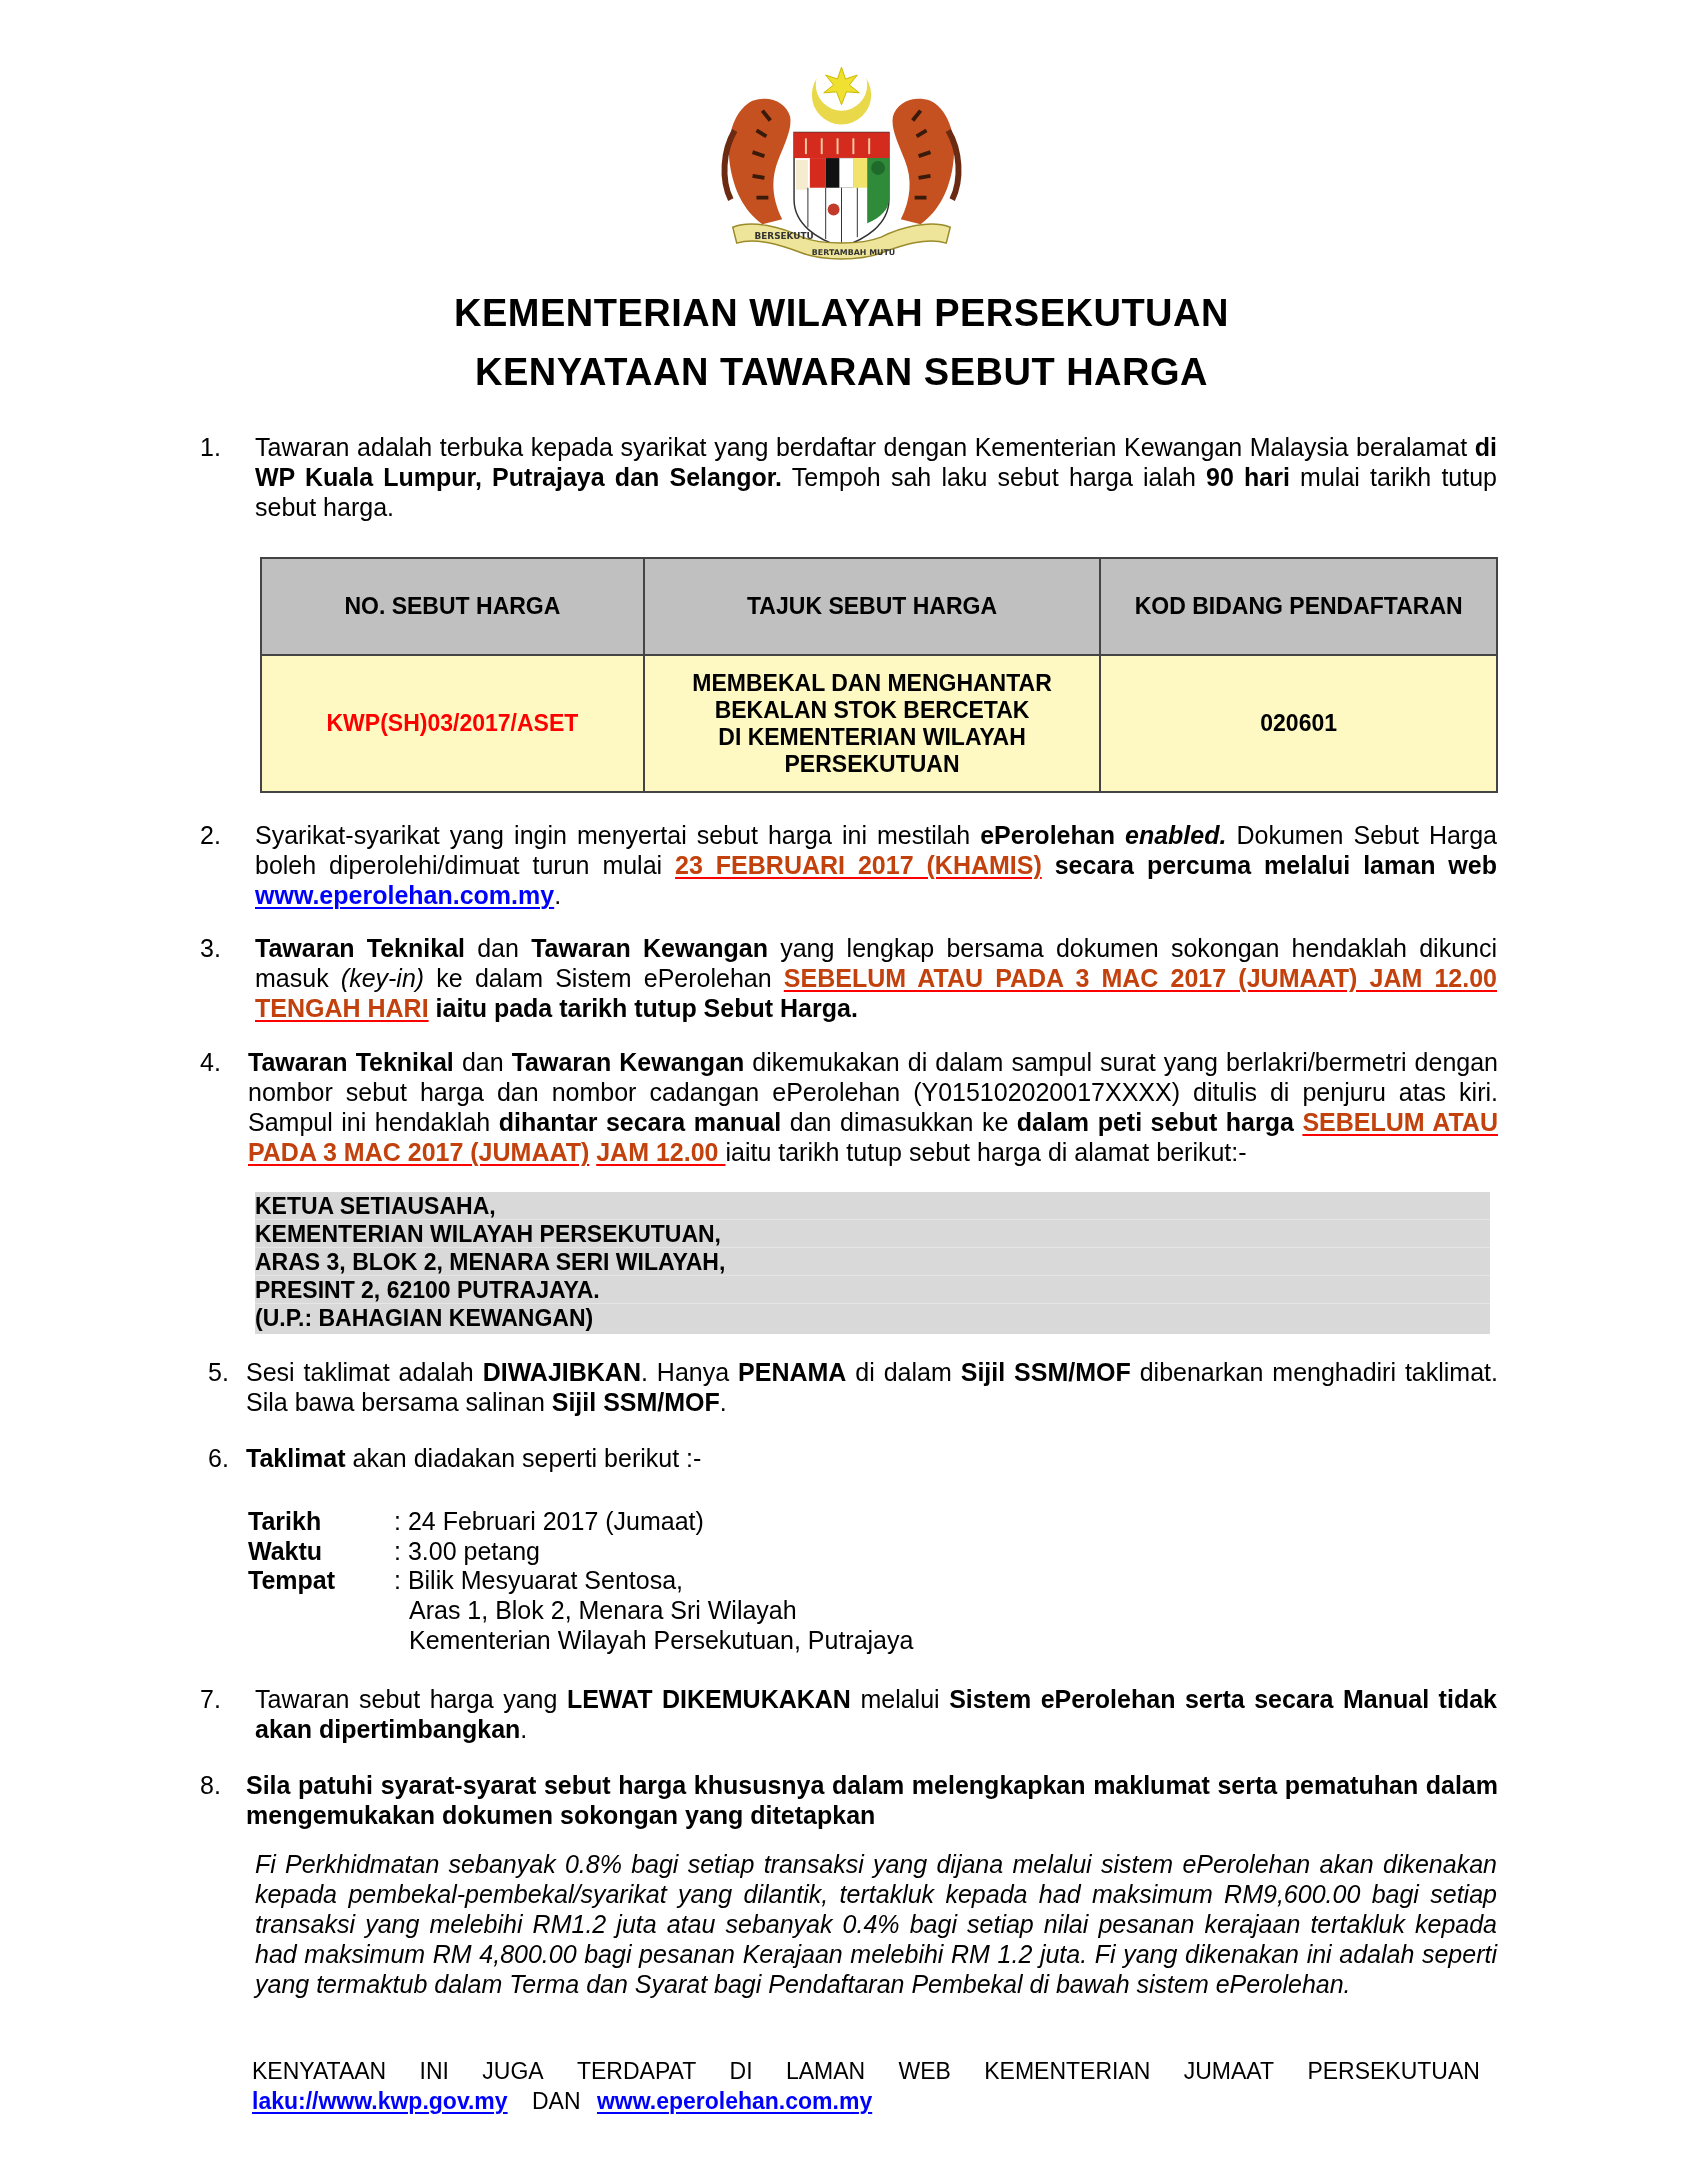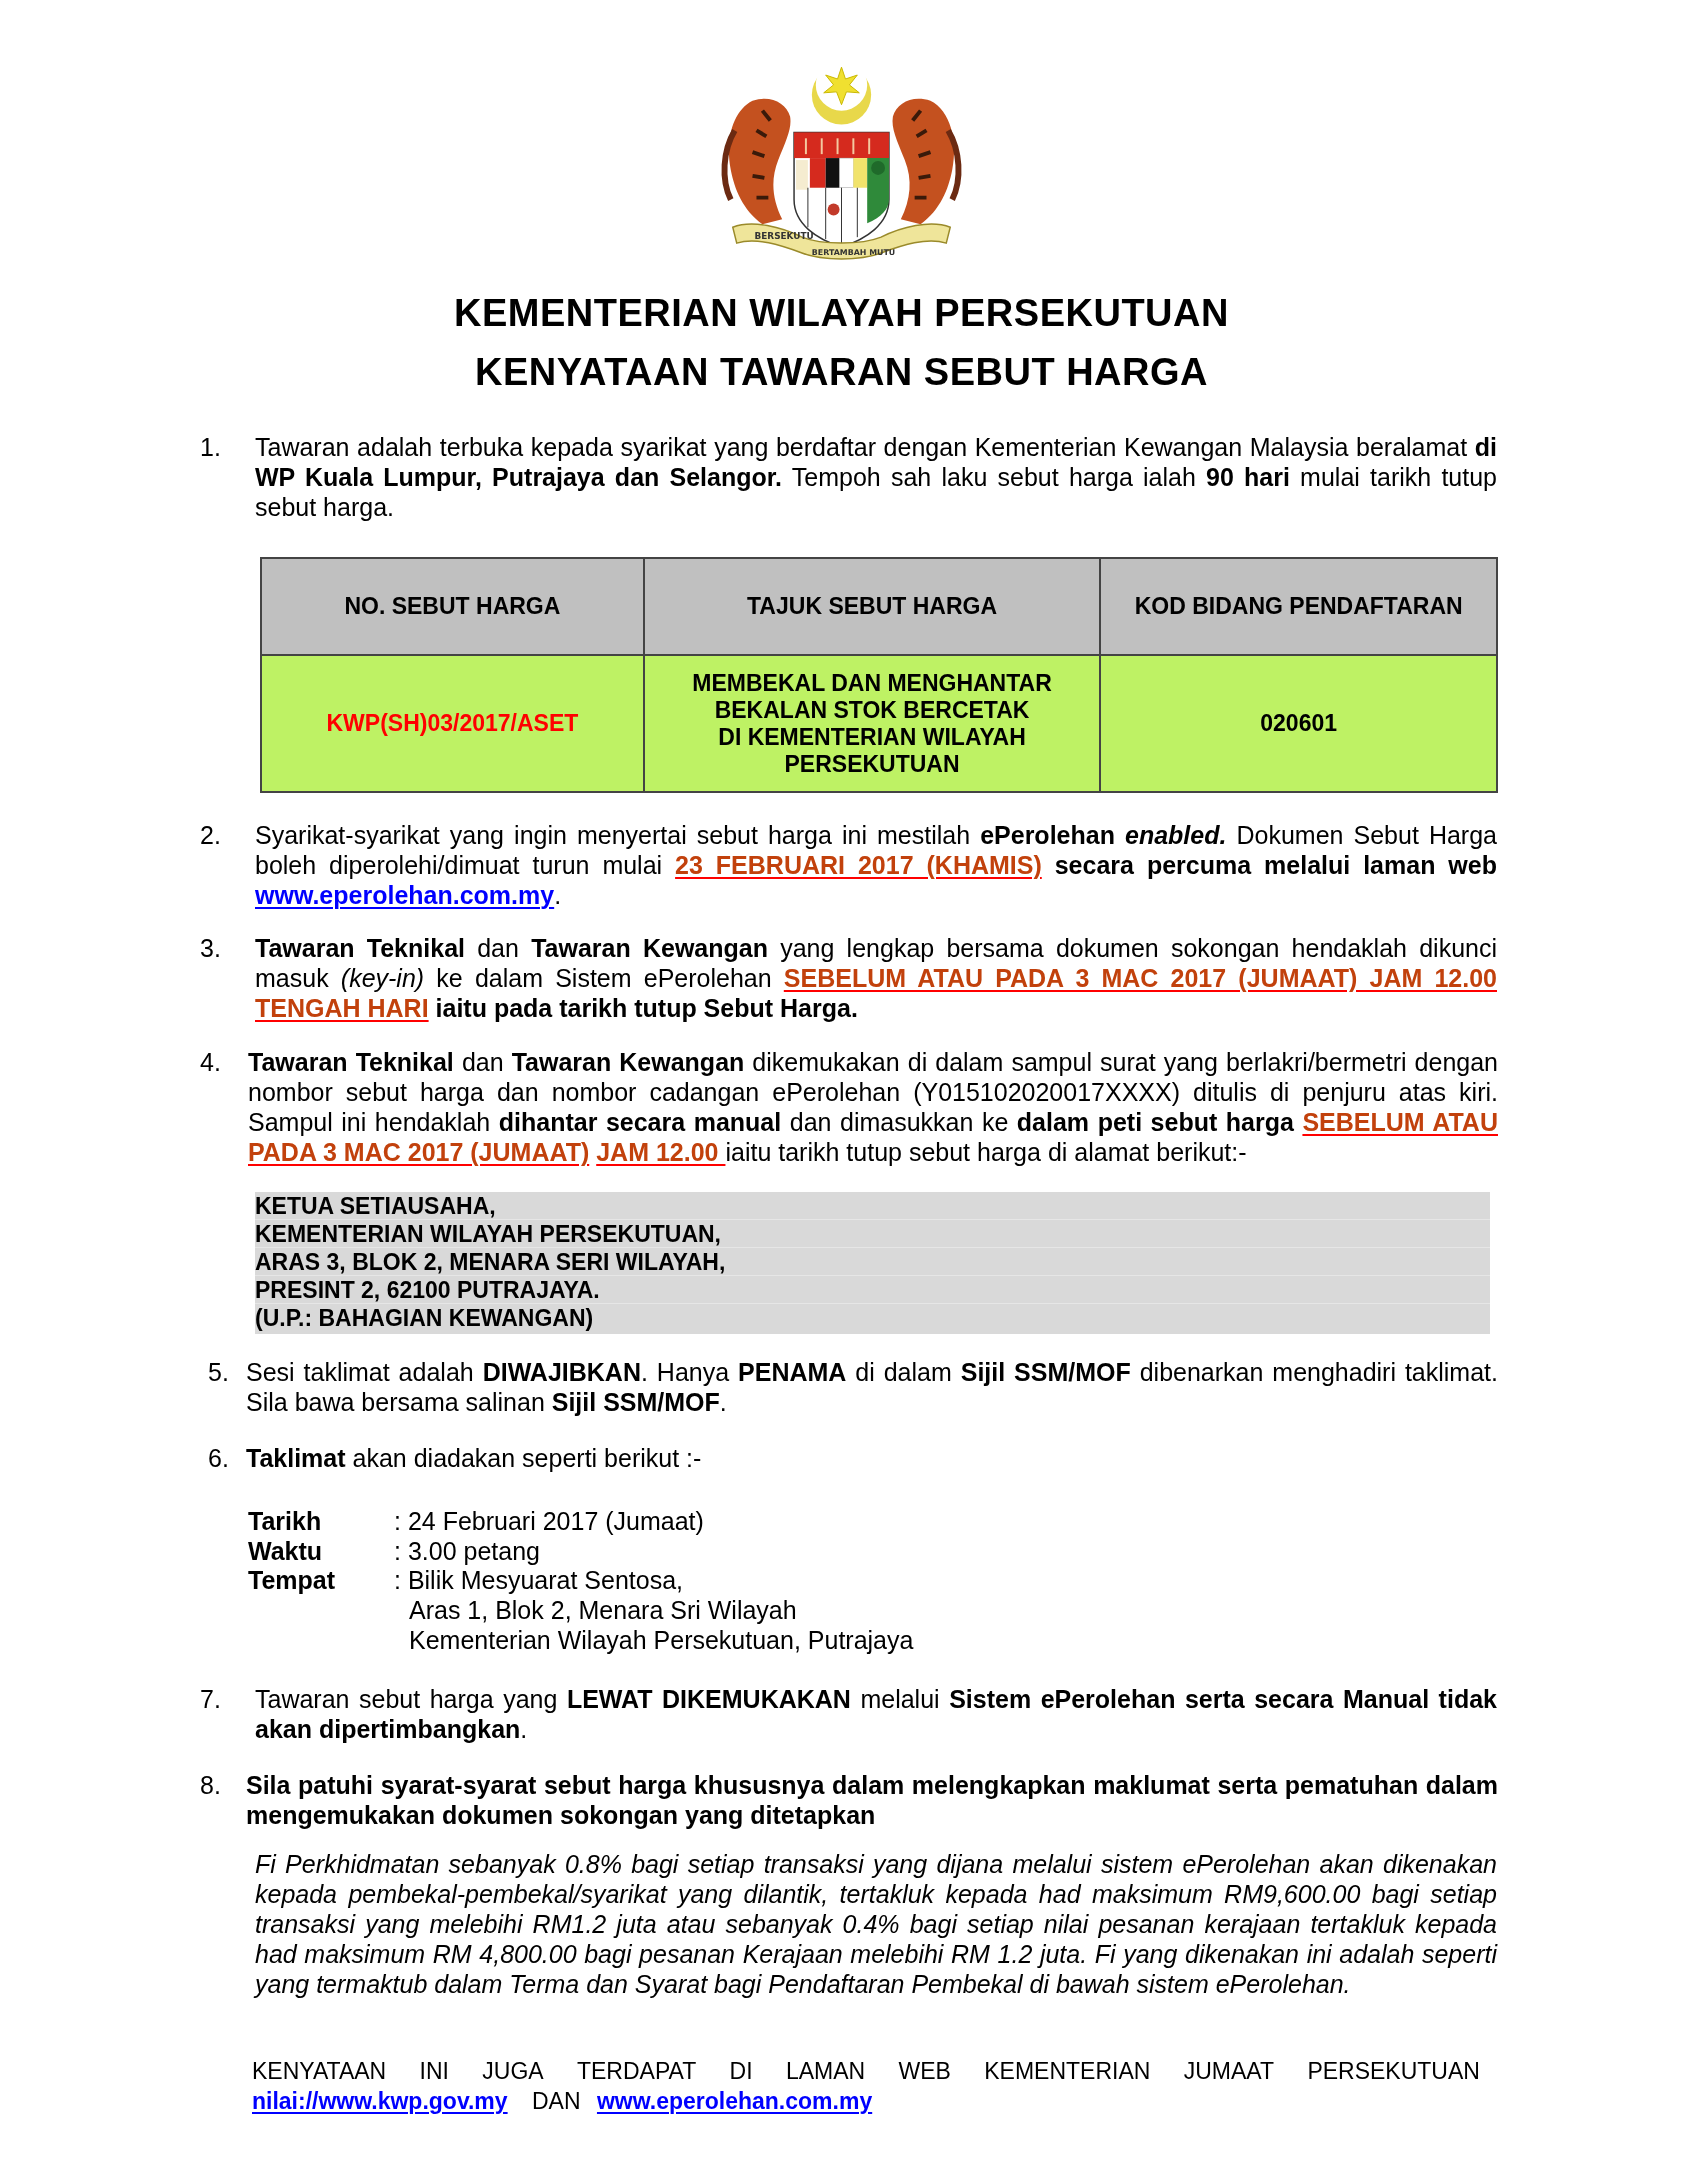--- a/index.html
+++ b/index.html
@@ -36,21 +36,21 @@
       left: 260px; top: 557px; width: 1238px;
       border-collapse: collapse;
       border: 2px solid #444;
     }
     #quote-table th, #quote-table td {
       border: 2px solid #444;
       text-align: center; vertical-align: middle;
       font-weight: bold; font-size: 23px; line-height: 27px; margin-left: 11px;
     }
     #quote-table th { background: #c0c0c0; height: 97px; }
-    #quote-table td { height: 137px; background: #bef264; }
+    #quote-table td { height: 137px; background: #fef9c3; }
     #quote-table td.red-cell { color: #ff0000; }
 
     
     #address-box {
       left: 255px; top: 1192px; width: 1235px; height: 142px;
       background: #d9d9d9;
     }
     .addr-row {
       height: 28px; border-bottom: 1px solid #e6e6e6;
       font-weight: bold; font-size: 23px; line-height: 29px;
@@ -203,17 +203,17 @@
   <span>JUGA</span>
   <span>TERDAPAT</span>
   <span>DI</span>
   <span>LAMAN</span>
   <span>WEB</span>
   <span>KEMENTERIAN</span>
   <span>JUMAAT</span>
   <span>PERSEKUTUAN</span>
 </div>
 <div class="abs" style="left:252px; top:2086px; font-size:23px;">
-  <a class="link">nilai://www.kwp.gov.my</a>
+  <a class="link">laku://www.kwp.gov.my</a>
   <span style="margin:0 10px 0 18px;">DAN</span>
   <a class="link">www.eperolehan.com.my</a>
 </div>
 
 
 </body></html>

